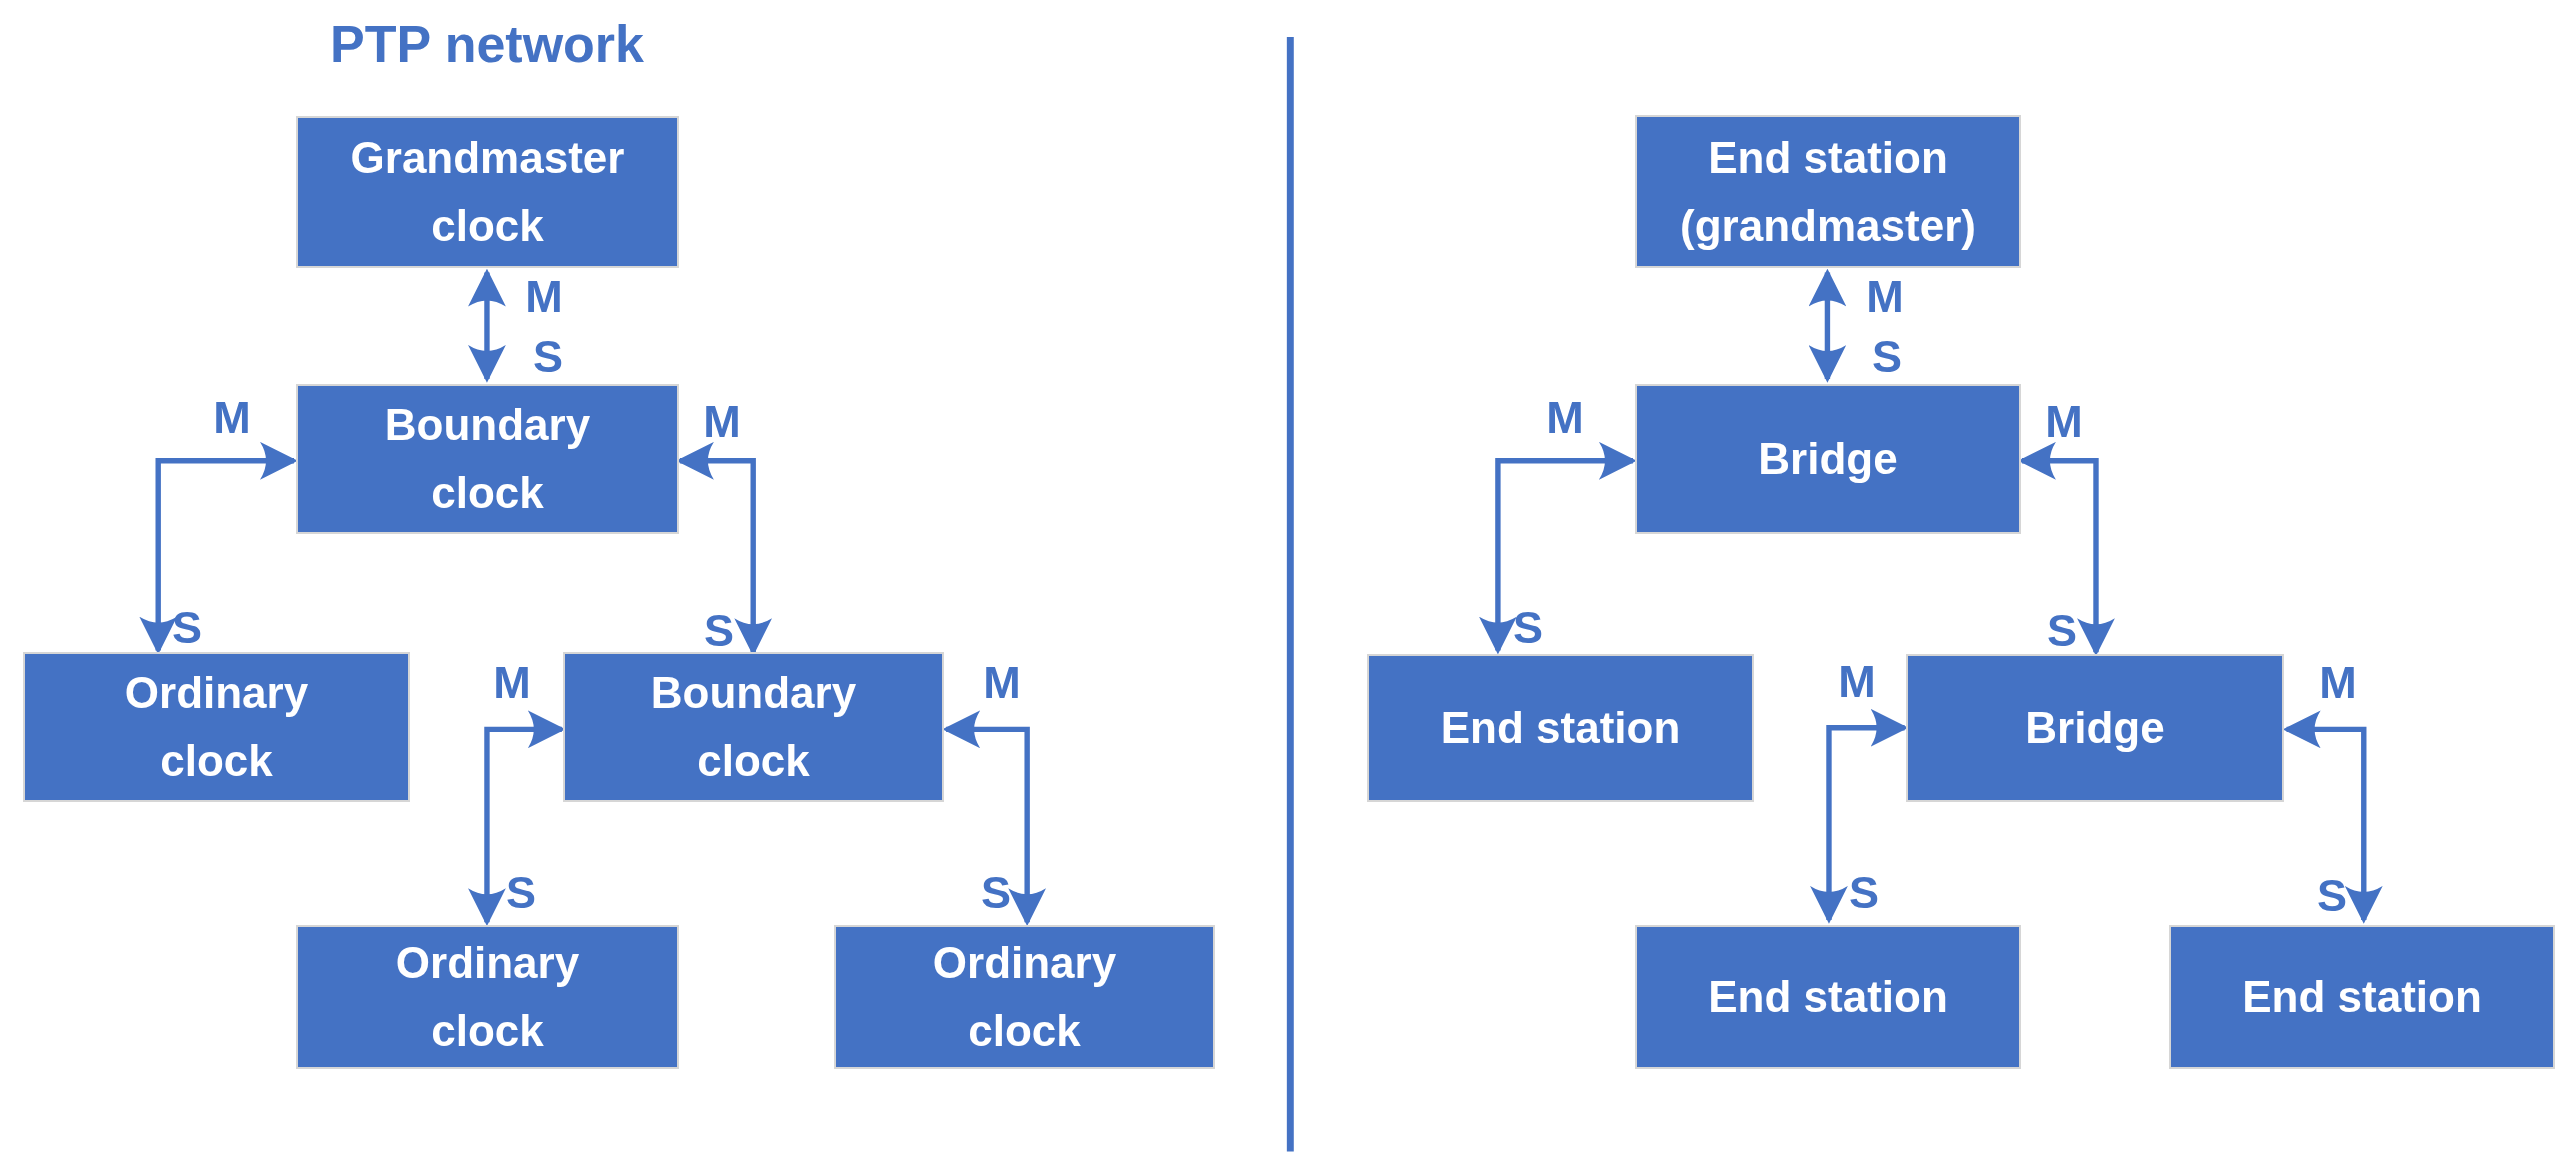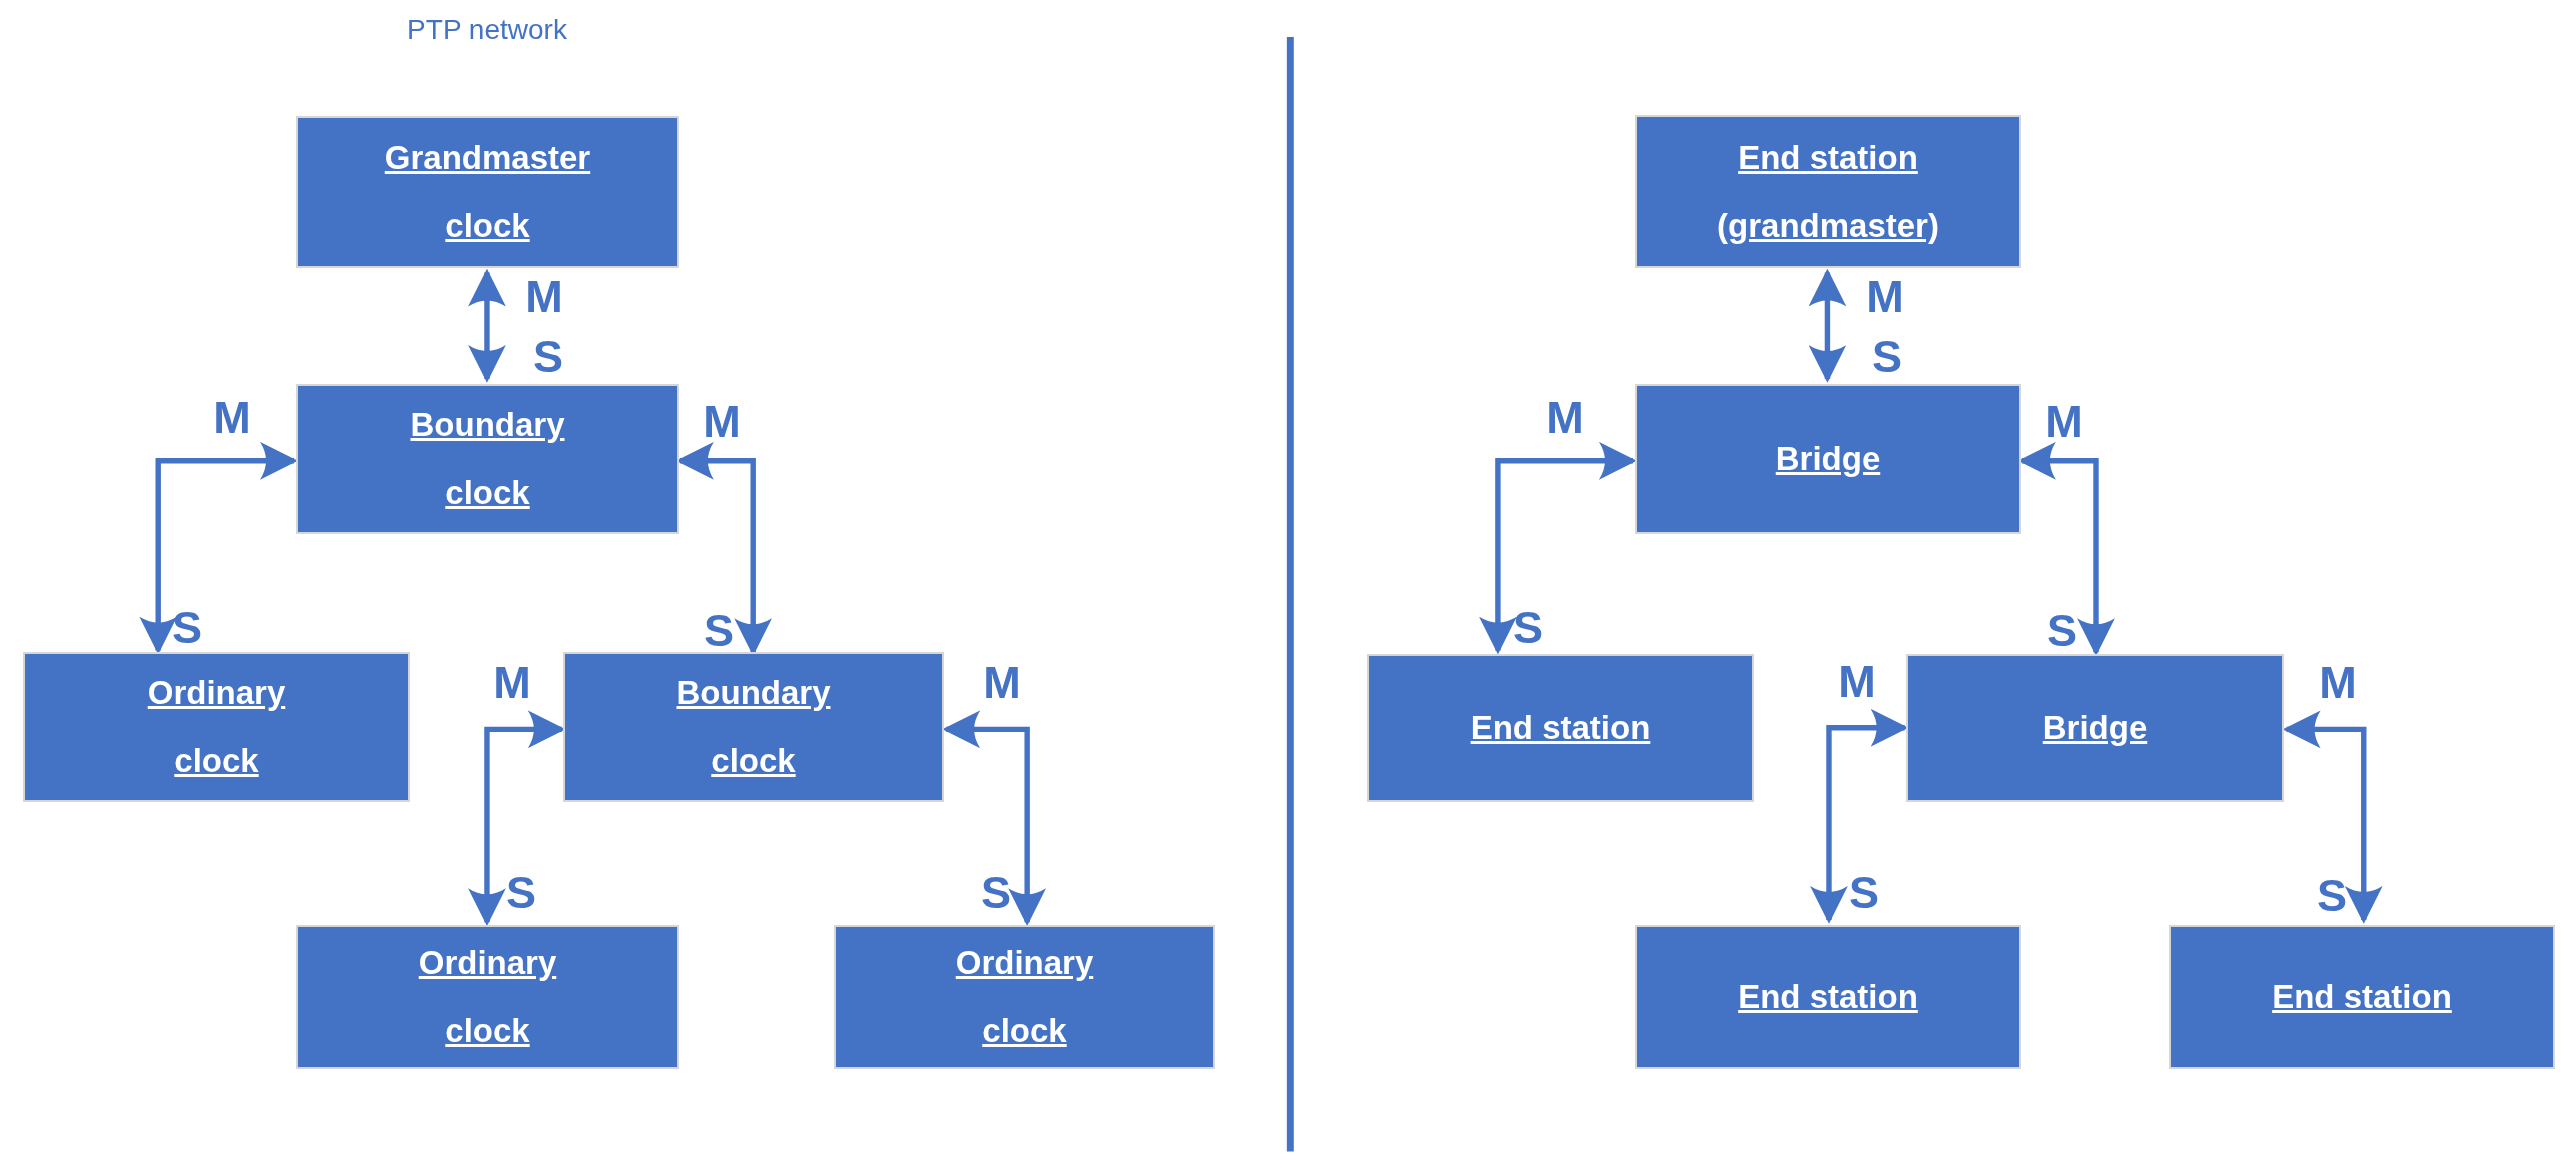--- a/index.html
+++ b/index.html
@@ -19,36 +19,35 @@
     overflow:hidden;
   }
   .wires{position:absolute;left:0;top:0;width:2576px;height:1177px;}
   .wire{stroke:var(--primary);stroke-width:7;fill:none;}
   .divider{stroke:var(--primary);stroke-width:9;fill:none;}
   .arrowhead{fill:var(--primary);}
   .diagram-title{
     position:absolute;
     transform:translateX(-50%);
     color:var(--primary);
-    font-size:28px;font-weight:normal;
+    font-size:52px;font-weight:bold;
     white-space:nowrap;
   }
   .node{
     position:absolute;
     background:var(--box-fill);
     border:2.3px solid var(--box-border);
     color:var(--box-text);
     display:flex;align-items:center;justify-content:center;
     text-align:center;
   }
   .node-label{
-    font-size:33px;font-weight:bold;
+    font-size:44px;font-weight:bold;
     line-height:68px;
     white-space:pre-line;
-    text-decoration:underline;
   }
   .port{
     position:absolute;
     transform:translate(-50%,-50%);
     color:var(--primary);
     font-size:45px;font-weight:bold;
     line-height:1;
   }
 </style>
 </head>

